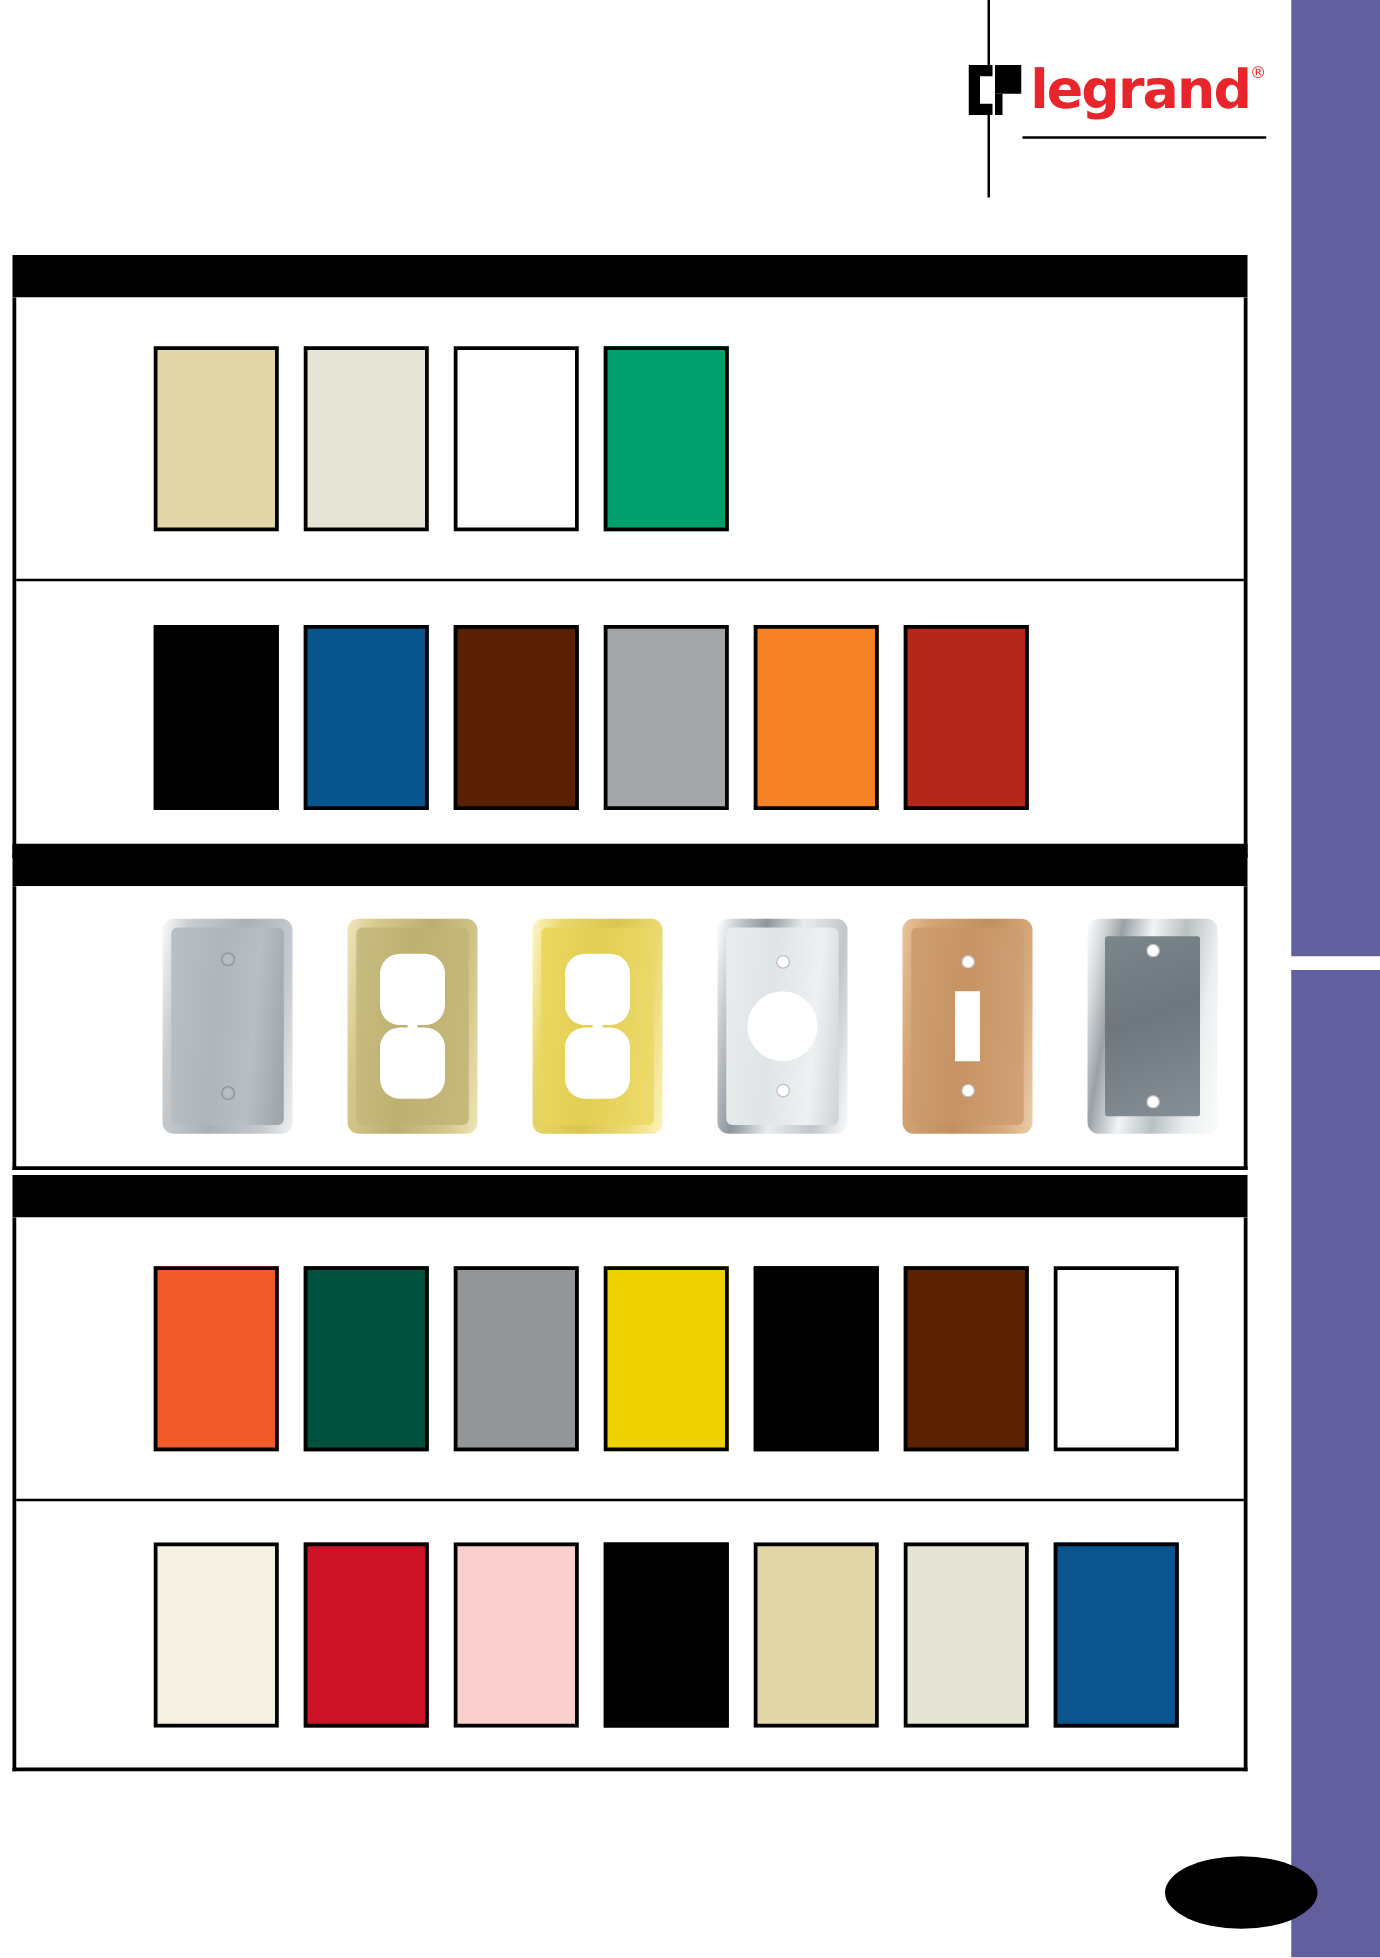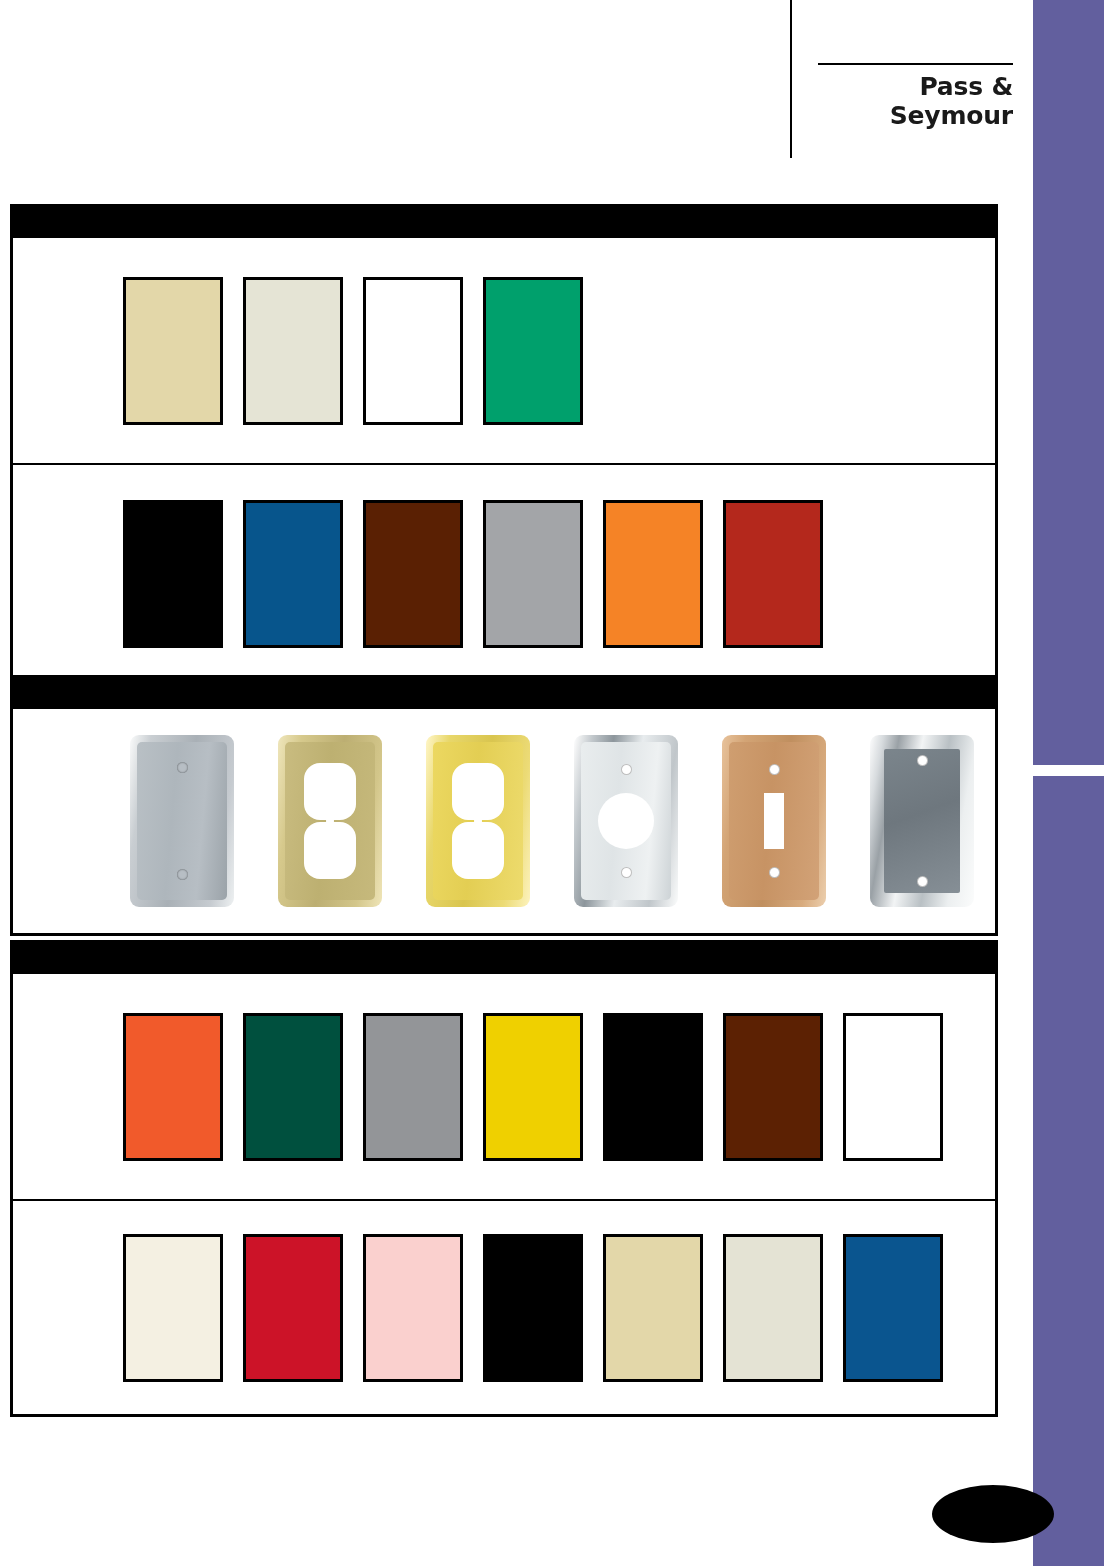--- a/index.html
+++ b/index.html
@@ -254,22 +254,31 @@
   }
 </style>
 </head>
 <body>
 
 <div class="sidebar-strip top"></div>
 <div class="sidebar-strip bottom"></div>
 
 <div class="brand-rule"></div>
 <div class="brand-block">
+  <div class="brand-logo-row">
+    <span class="brand-mark">
+      <span class="m1"></span>
+        <span class="m2"></span>
+        <span class="m3"></span>
+        <span class="m4"></span>
+    </span>
+    <span class="brand-wordmark">legrand</span>
+    <span class="brand-reg">®</span>
+  </div>
   <div class="brand-divider"></div>
-  <div class="brand-sub">Pass &amp; Seymour</div>
 </div>
 
 <div class="panel" style="top:204px;">
   <div class="panel-header">
     <span></span>
   </div>
   <div class="panel-body">
     <div class="swatch-row" style="height:225px;">
       <div class="swatch" style="background:#e3d7a9"></div>
       <div class="swatch" style="background:#e5e4d5"></div>

